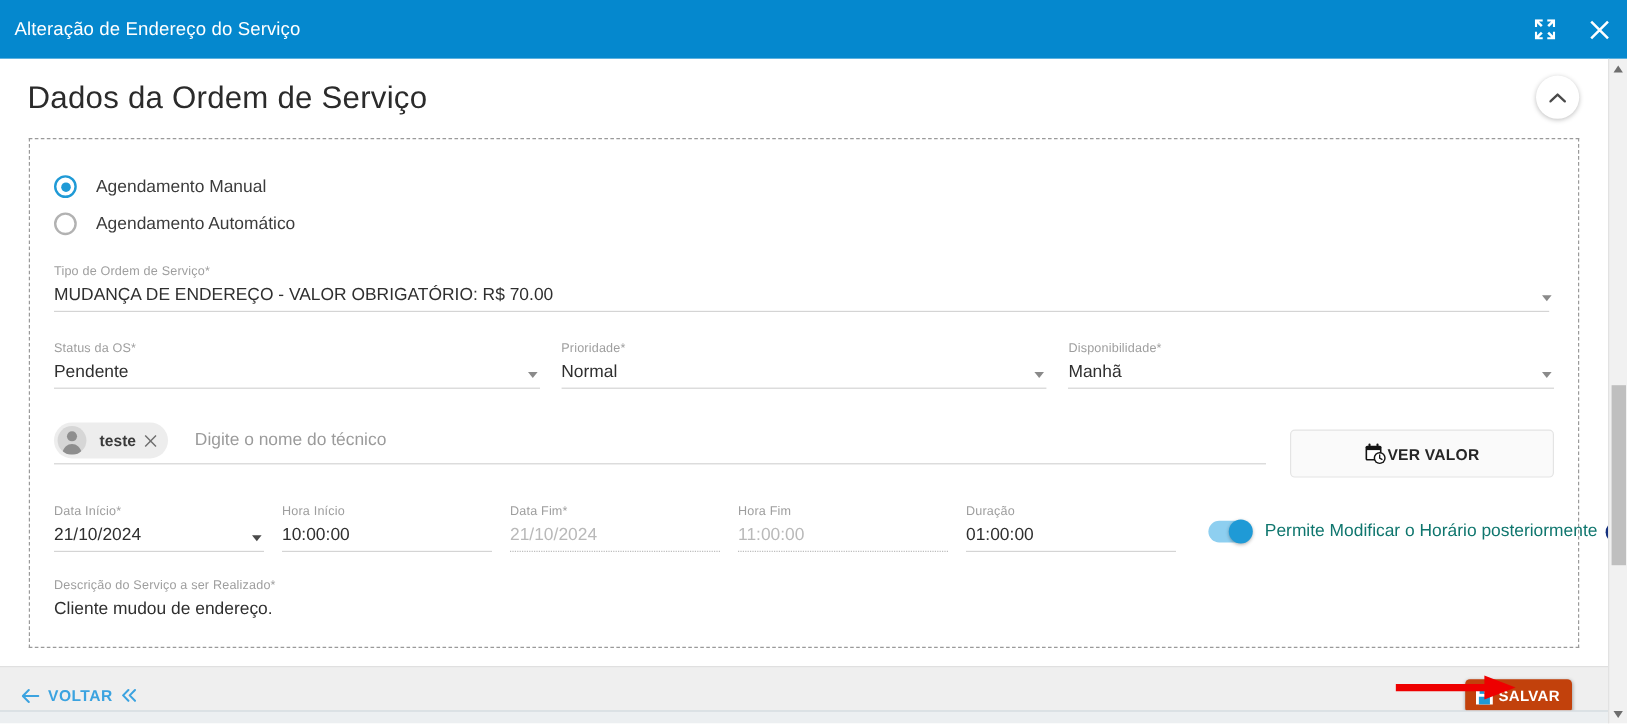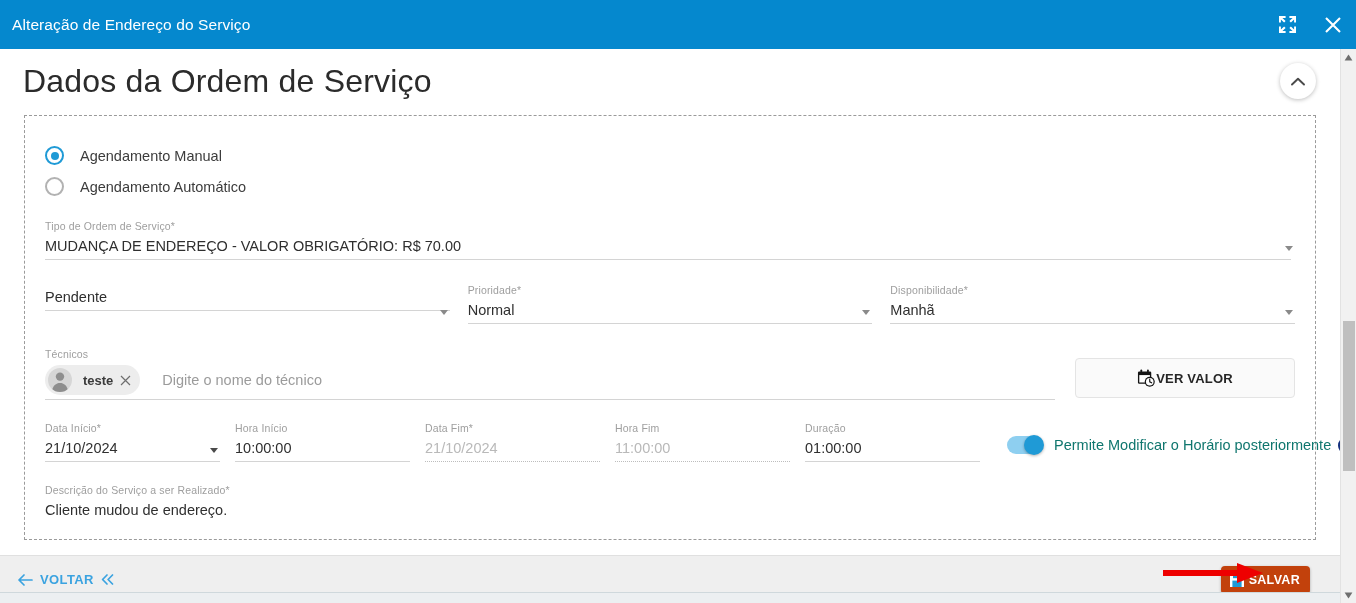--- a/index.html
+++ b/index.html
@@ -46,21 +46,21 @@
     background: #ffffff;
     overflow: hidden;
   }
 
   .page-head {
     position: relative;
     height: 64px;
     display: flex; align-items: center;
   }
   .page-title {
-    font-size: 32px;
+    font-size: 26px;
     color: #2b2b2b;
     font-weight: 400;
     margin-left: 23px;
     letter-spacing: .2px;
   }
   .collapse-btn {
     position: absolute;
     right: 24px; top: 14px;
     width: 36px; height: 36px;
     border-radius: 50%;
@@ -407,41 +407,41 @@
 
         <div class="field row-tipo">
           <div class="flabel"><span>Tipo de Ordem de Serviço</span><span class="req">*</span></div>
           <div class="fvalue">MUDANÇA DE ENDEREÇO - VALOR OBRIGATÓRIO: R$ 70.00</div>
           <div class="funderline"></div>
           <div class="caret"></div>
         </div>
 
         <div class="row4">
           <div class="field">
+            <div class="flabel"><span>Status da OS</span><span class="req">*</span></div>
             <div class="fvalue">Pendente</div>
             <div class="funderline"></div>
             <div class="caret"></div>
           </div>
           <div class="field">
             <div class="flabel"><span>Prioridade</span><span class="req">*</span></div>
             <div class="fvalue">Normal</div>
             <div class="funderline"></div>
             <div class="caret"></div>
           </div>
           <div class="field">
             <div class="flabel"><span>Disponibilidade</span><span class="req">*</span></div>
             <div class="fvalue">Manhã</div>
             <div class="funderline"></div>
             <div class="caret"></div>
           </div>
         </div>
 
         <div class="row-tec">
           <div class="tec-field">
-            <div class="flabel">Técnicos</div>
             <div class="chips">
               <div class="chip">
                 <span class="chip-avatar">
                   <svg width="24" height="24" viewBox="0 0 24 24">
                     <circle cx="12" cy="8.6" r="4.2" fill="#8e8e8e"></circle>
                     <path d="M3.6,24 C4.6,17.6 8.2,15 12,15 C15.8,15 19.4,17.6 20.4,24 Z" fill="#8e8e8e"></path>
                   </svg>
                 </span>
                 <span class="chip-label">teste</span>
                 <span class="chip-x">

